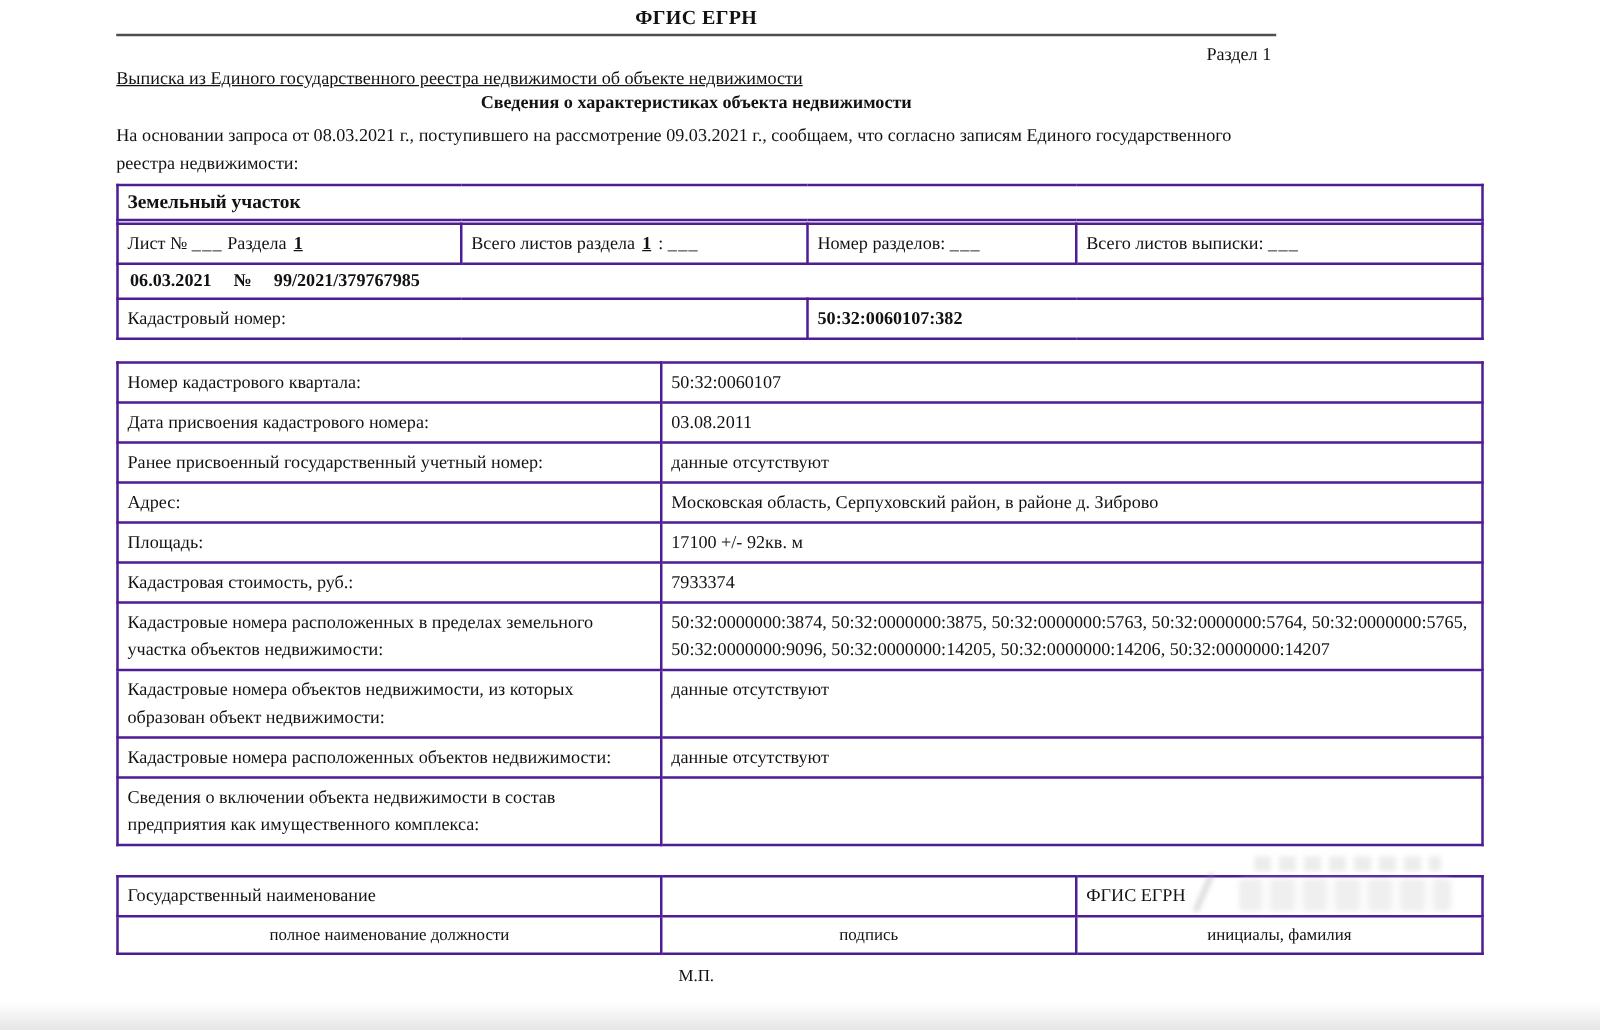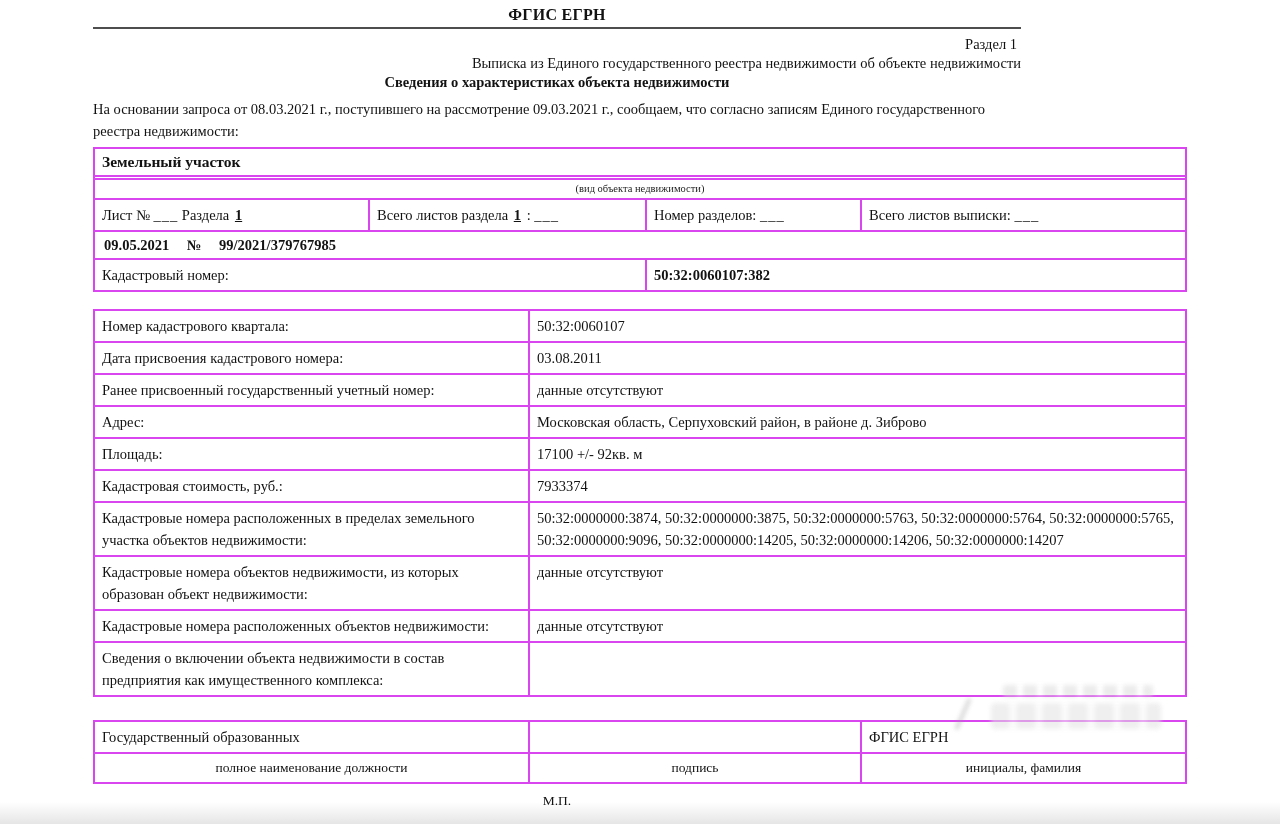--- a/index.html
+++ b/index.html
@@ -12,28 +12,28 @@
     color:#121212;
     overflow:hidden;
   }
   .content { position:absolute; left:93px; top:0; width:928px; }
 
   
   .app-title { text-align:center; font-size:16px; font-weight:bold; padding-top:6px; letter-spacing:.3px; }
   .top-rule { border:none; border-top:2px solid #4e4e4e; margin-top:3px; }
   .org-caption { text-align:center; font-size:11.5px; color:#1d1d1d; margin-top:4px; }
   .section-label { text-align:right; font-size:14.5px; margin-top:7px; padding-right:4px; }
-  .doc-title { text-align:right; font-size:14.5px; margin-top:2px; }
+  .doc-title { text-align:left; font-size:14.5px; margin-top:2px;text-decoration:underline; }
   .doc-subtitle { text-align:center; font-size:14.5px; font-weight:bold; margin-top:2px; }
   .intro { font-size:14.5px; line-height:22px; margin-top:7px; }
 
   
   table { border-collapse:collapse; table-layout:fixed; width:1092px; }
   td {
-    border:2px solid #d946ef;
+    border:2px solid #4c1d95;
     font-size:14.5px;
     line-height:22px;
     padding:4px 7px;
     vertical-align:top;
     overflow:hidden;
     margin-top:17px;
   }
   .t1 { margin-top:5px; }
   .t1 .rowA td { font-size:15.5px; font-weight:bold; padding:2px 7px; }
   .t1 .rowGap td { height:3px; padding:0; }
@@ -86,23 +86,20 @@
           <col style="width:215px">
           <col style="width:325px">
         </colgroup>
       <tbody>
           <tr class="rowA">
         <td colspan="4">Земельный участок</td>
       </tr>
       <tr class="rowGap">
             <td colspan="4"></td>
           </tr>
-      <tr class="rowB">
-        <td colspan="4">(вид объекта недвижимости)</td>
-      </tr>
       <tr class="rowC">
         <td>
           <span>Лист №</span>
           <span class="blank">___</span>
           <span>Раздела</span>
           <span class="num-underline">1</span>
         </td>
         <td>
           <span>Всего листов раздела</span>
           <span class="num-underline">1</span>
@@ -113,21 +110,21 @@
           <span>Номер разделов:</span>
           <span class="blank">___</span>
         </td>
         <td>
           <span>Всего листов выписки:</span>
           <span class="blank">___</span>
         </td>
       </tr>
       <tr class="rowD">
         <td colspan="4">
-          <span>09.05.2021</span>
+          <span>06.03.2021</span>
           <span class="num-sign">№</span>
           <span>99/2021/379767985</span>
         </td>
       </tr>
       <tr class="rowE">
         <td colspan="2">Кадастровый номер:</td>
         <td colspan="2" class="bold-val">50:32:0060107:382</td>
       </tr>
     </tbody>
       </table>
@@ -182,21 +179,21 @@
       </table>
 
     <table class="t3">
       <colgroup>
           <col style="width:435px">
           <col style="width:332px">
           <col style="width:325px">
         </colgroup>
       <tbody>
           <tr>
-        <td>Государственный образованных</td>
+        <td>Государственный наименование</td>
         <td></td>
         <td>ФГИС ЕГРН</td>
       </tr>
       <tr class="caption-row">
         <td>полное наименование должности</td>
         <td>подпись</td>
         <td>инициалы, фамилия</td>
       </tr>
     </tbody>
       </table>

